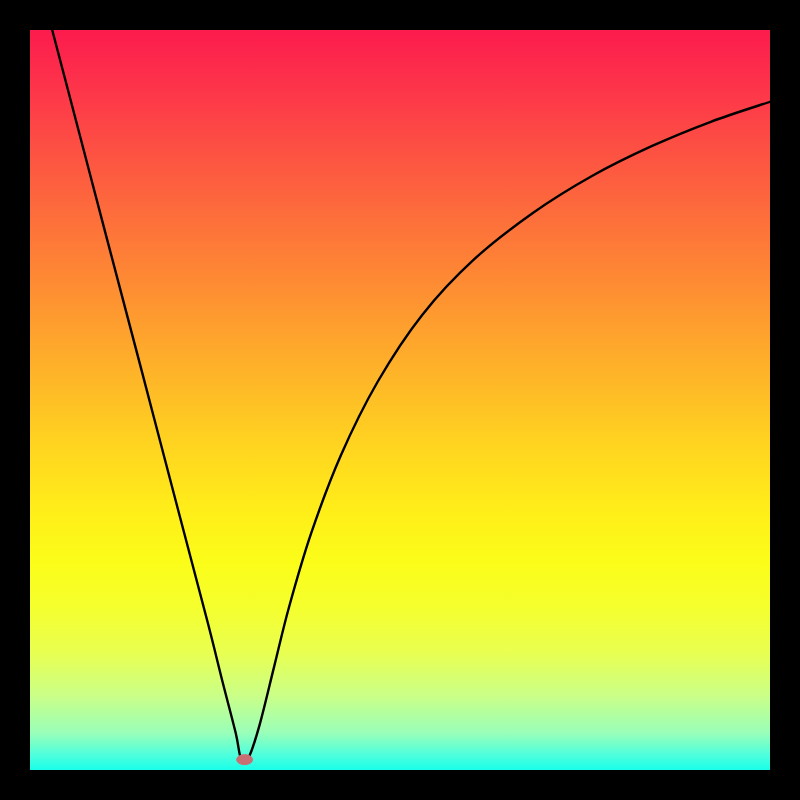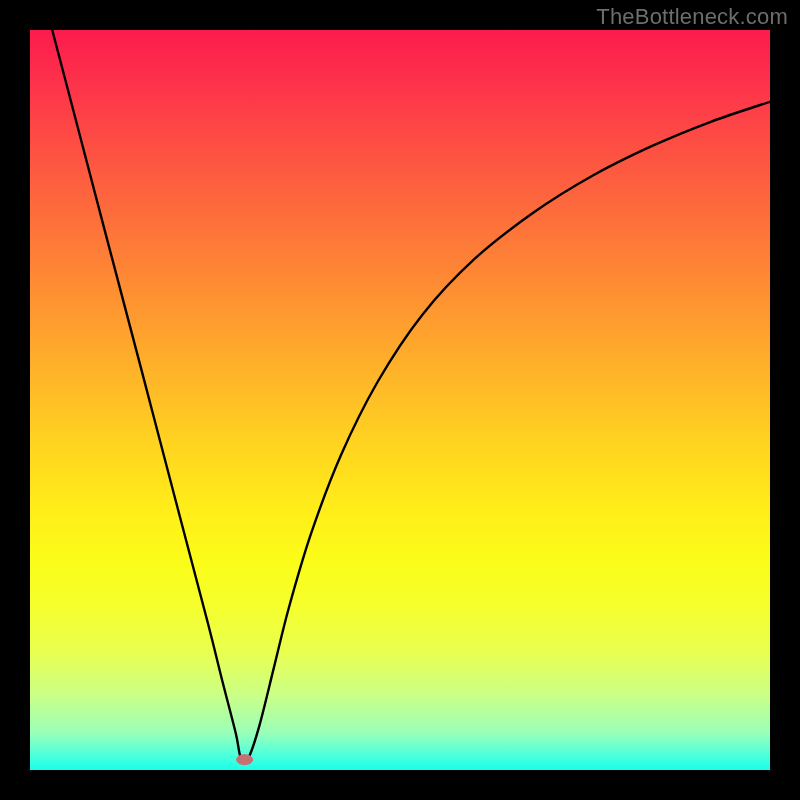--- a/index.html
+++ b/index.html
@@ -61,14 +61,13 @@
 </head>
 <body>
 
 <div class="stage">
   <div class="plot-area">
     <svg viewBox="0 0 740 740" preserveAspectRatio="none">
       <path id="curve-path" fill="none" stroke="#000000" stroke-width="2.4" stroke-linejoin="round" stroke-linecap="round" d="M 22.20 0.00 C 24.67 9.37, 28.37 23.31, 37.00 56.24 C 45.63 89.17, 61.67 150.59, 74.00 197.58 C 86.33 244.57, 98.67 291.19, 111.00 338.18 C 123.33 385.17, 136.90 437.22, 148.00 479.52 C 159.10 521.82, 170.20 563.39, 177.60 592.00 C 185.00 620.61, 187.71 632.70, 192.40 651.20 C 197.09 669.70, 202.64 690.17, 205.72 703.00 C 208.80 715.83, 208.80 723.97, 210.90 728.16 C 213.00 732.35, 215.22 733.59, 218.30 728.16 C 221.38 722.73, 225.08 710.89, 229.40 695.60 C 233.72 680.31, 239.27 656.13, 244.20 636.40 C 249.13 616.67, 252.83 599.40, 259.00 577.20 C 265.17 555.00, 272.57 528.48, 281.20 503.20 C 289.83 477.92, 299.70 450.78, 310.80 425.50 C 321.90 400.22, 334.23 374.93, 347.80 351.50 C 361.37 328.07, 376.17 305.25, 392.20 284.90 C 408.23 264.55, 425.50 246.42, 444.00 229.40 C 462.50 212.38, 483.47 196.72, 503.20 182.78 C 522.93 168.84, 542.67 156.88, 562.40 145.78 C 582.13 134.68, 601.87 125.18, 621.60 116.18 C 641.33 107.18, 661.07 99.16, 680.80 91.76 C 700.53 84.36, 730.13 75.11, 740.00 71.78"></path>
       <ellipse id="marker-dot" rx="8" ry="5" cx="214.60" cy="729.64" fill="#c96f74" stroke="#c96f74"></ellipse>
     </svg>
   </div>
-  <div class="watermark">TheBottleneck.com</div>
 </div>
 
 </body></html>

